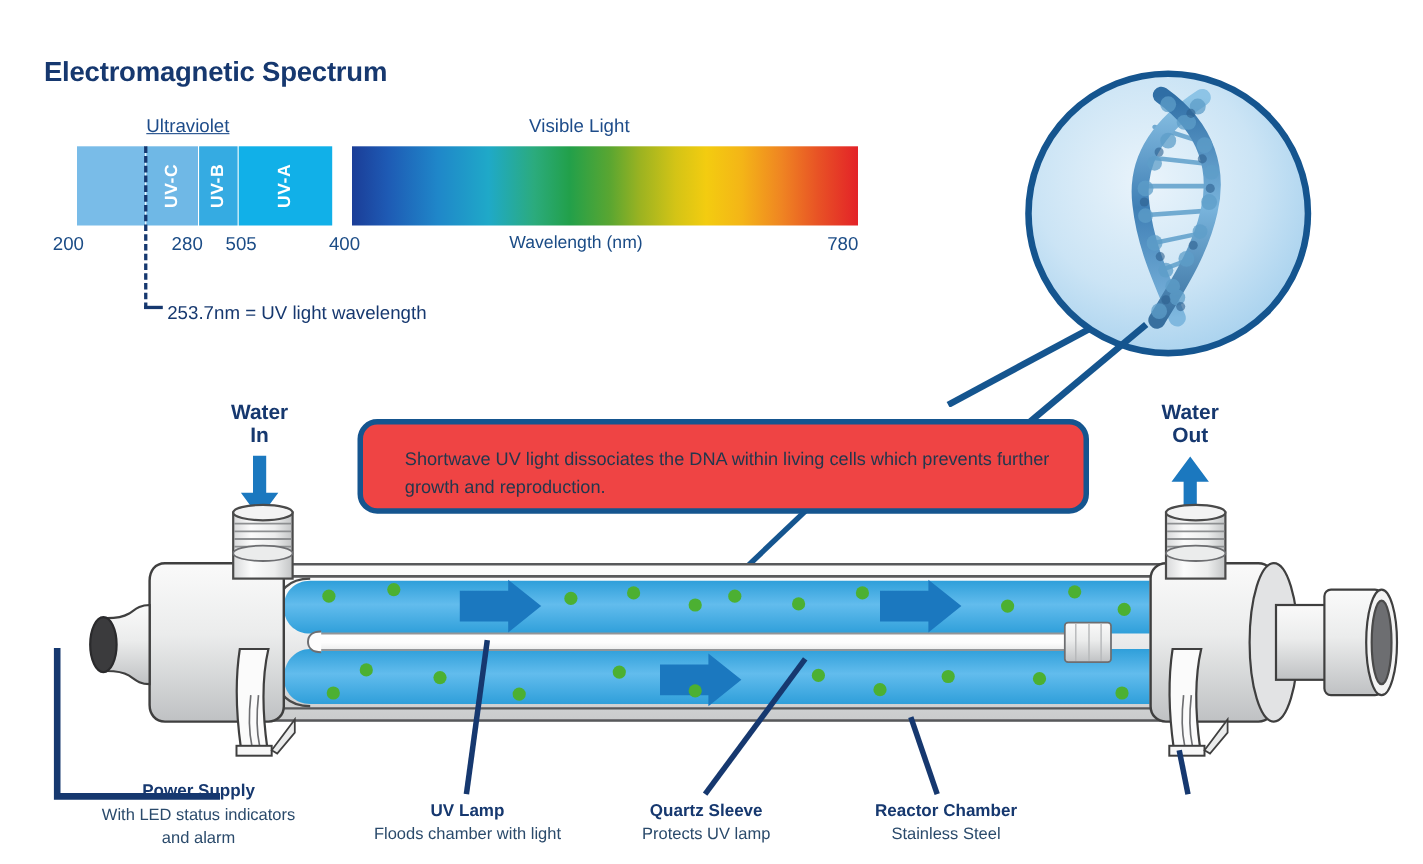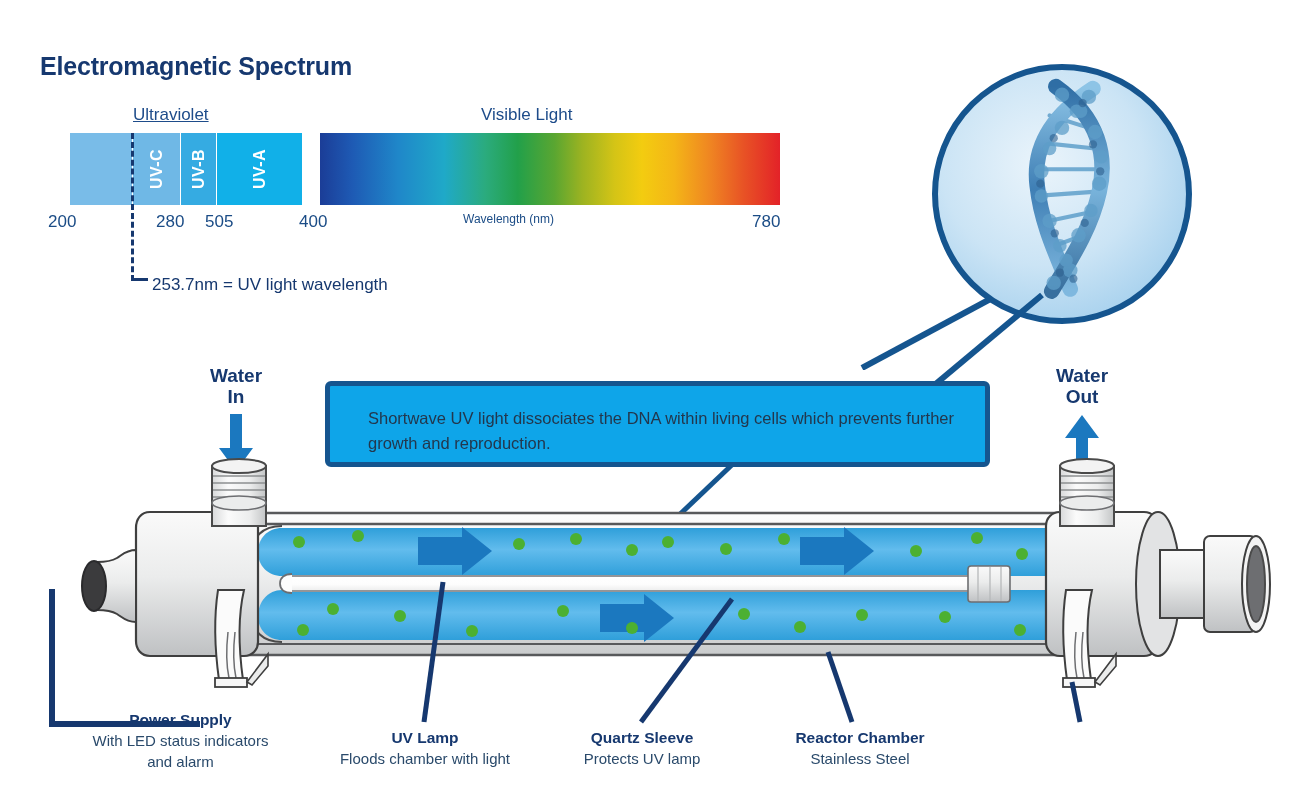--- a/index.html
+++ b/index.html
@@ -48,21 +48,21 @@
 
   .tick{
     position:absolute;top:178px;font-size:17px;color:#1b4c86;
   }
   #tick-200{left:48px;}
   #tick-280{left:156px;}
   #tick-315{left:205px;}
   #tick-400{left:299px;}
   #tick-780{left:752px;}
   #axis-label-wavelength{
-    position:absolute;top:178px;left:463px;font-size:12px;color:#1b4c86;
+    position:absolute;top:178px;left:463px;font-size:16px;color:#1b4c86;
   }
 
   
   #uvc-dash-line{
     position:absolute;left:131px;top:99px;width:0;height:148px;
     border-left:3px dashed #16386f;
   }
   #uvc-dash-foot{
     position:absolute;left:131px;top:244px;width:17px;height:0;
     border-top:3px solid #16386f;
@@ -76,21 +76,21 @@
     position:absolute;left:932px;top:30px;width:248px;height:248px;
     border-radius:50%;border:6px solid #15558f;overflow:hidden;
     background:radial-gradient(circle at 42% 38%, #eaf4fb 0%, #cbe4f5 48%, #a9d2ee 78%, #95c6e8 100%);
   }
   #dna-helix{position:absolute;left:0;top:0;width:100%;height:100%;}
   #dna-leader{position:absolute;left:860px;top:258px;width:140px;height:78px;}
 
   
   #callout-box{
     position:absolute;left:325px;top:347px;width:665px;height:86px;
-    border:5px solid #15558f;border-radius:6px;background:#0ea5e9;
+    border:5px solid #15558f;border-radius:18px;background:#ef4444;
     box-sizing:border-box;
   }
   #callout-text{
     position:absolute;left:38px;top:20px;width:600px;
     font-size:16.5px;line-height:1.5;color:#23374d;
   }
   #callout-tail-up{position:absolute;left:930px;top:255px;width:120px;height:100px;}
   #callout-tail-down{position:absolute;left:630px;top:425px;width:110px;height:95px;}
 
   

